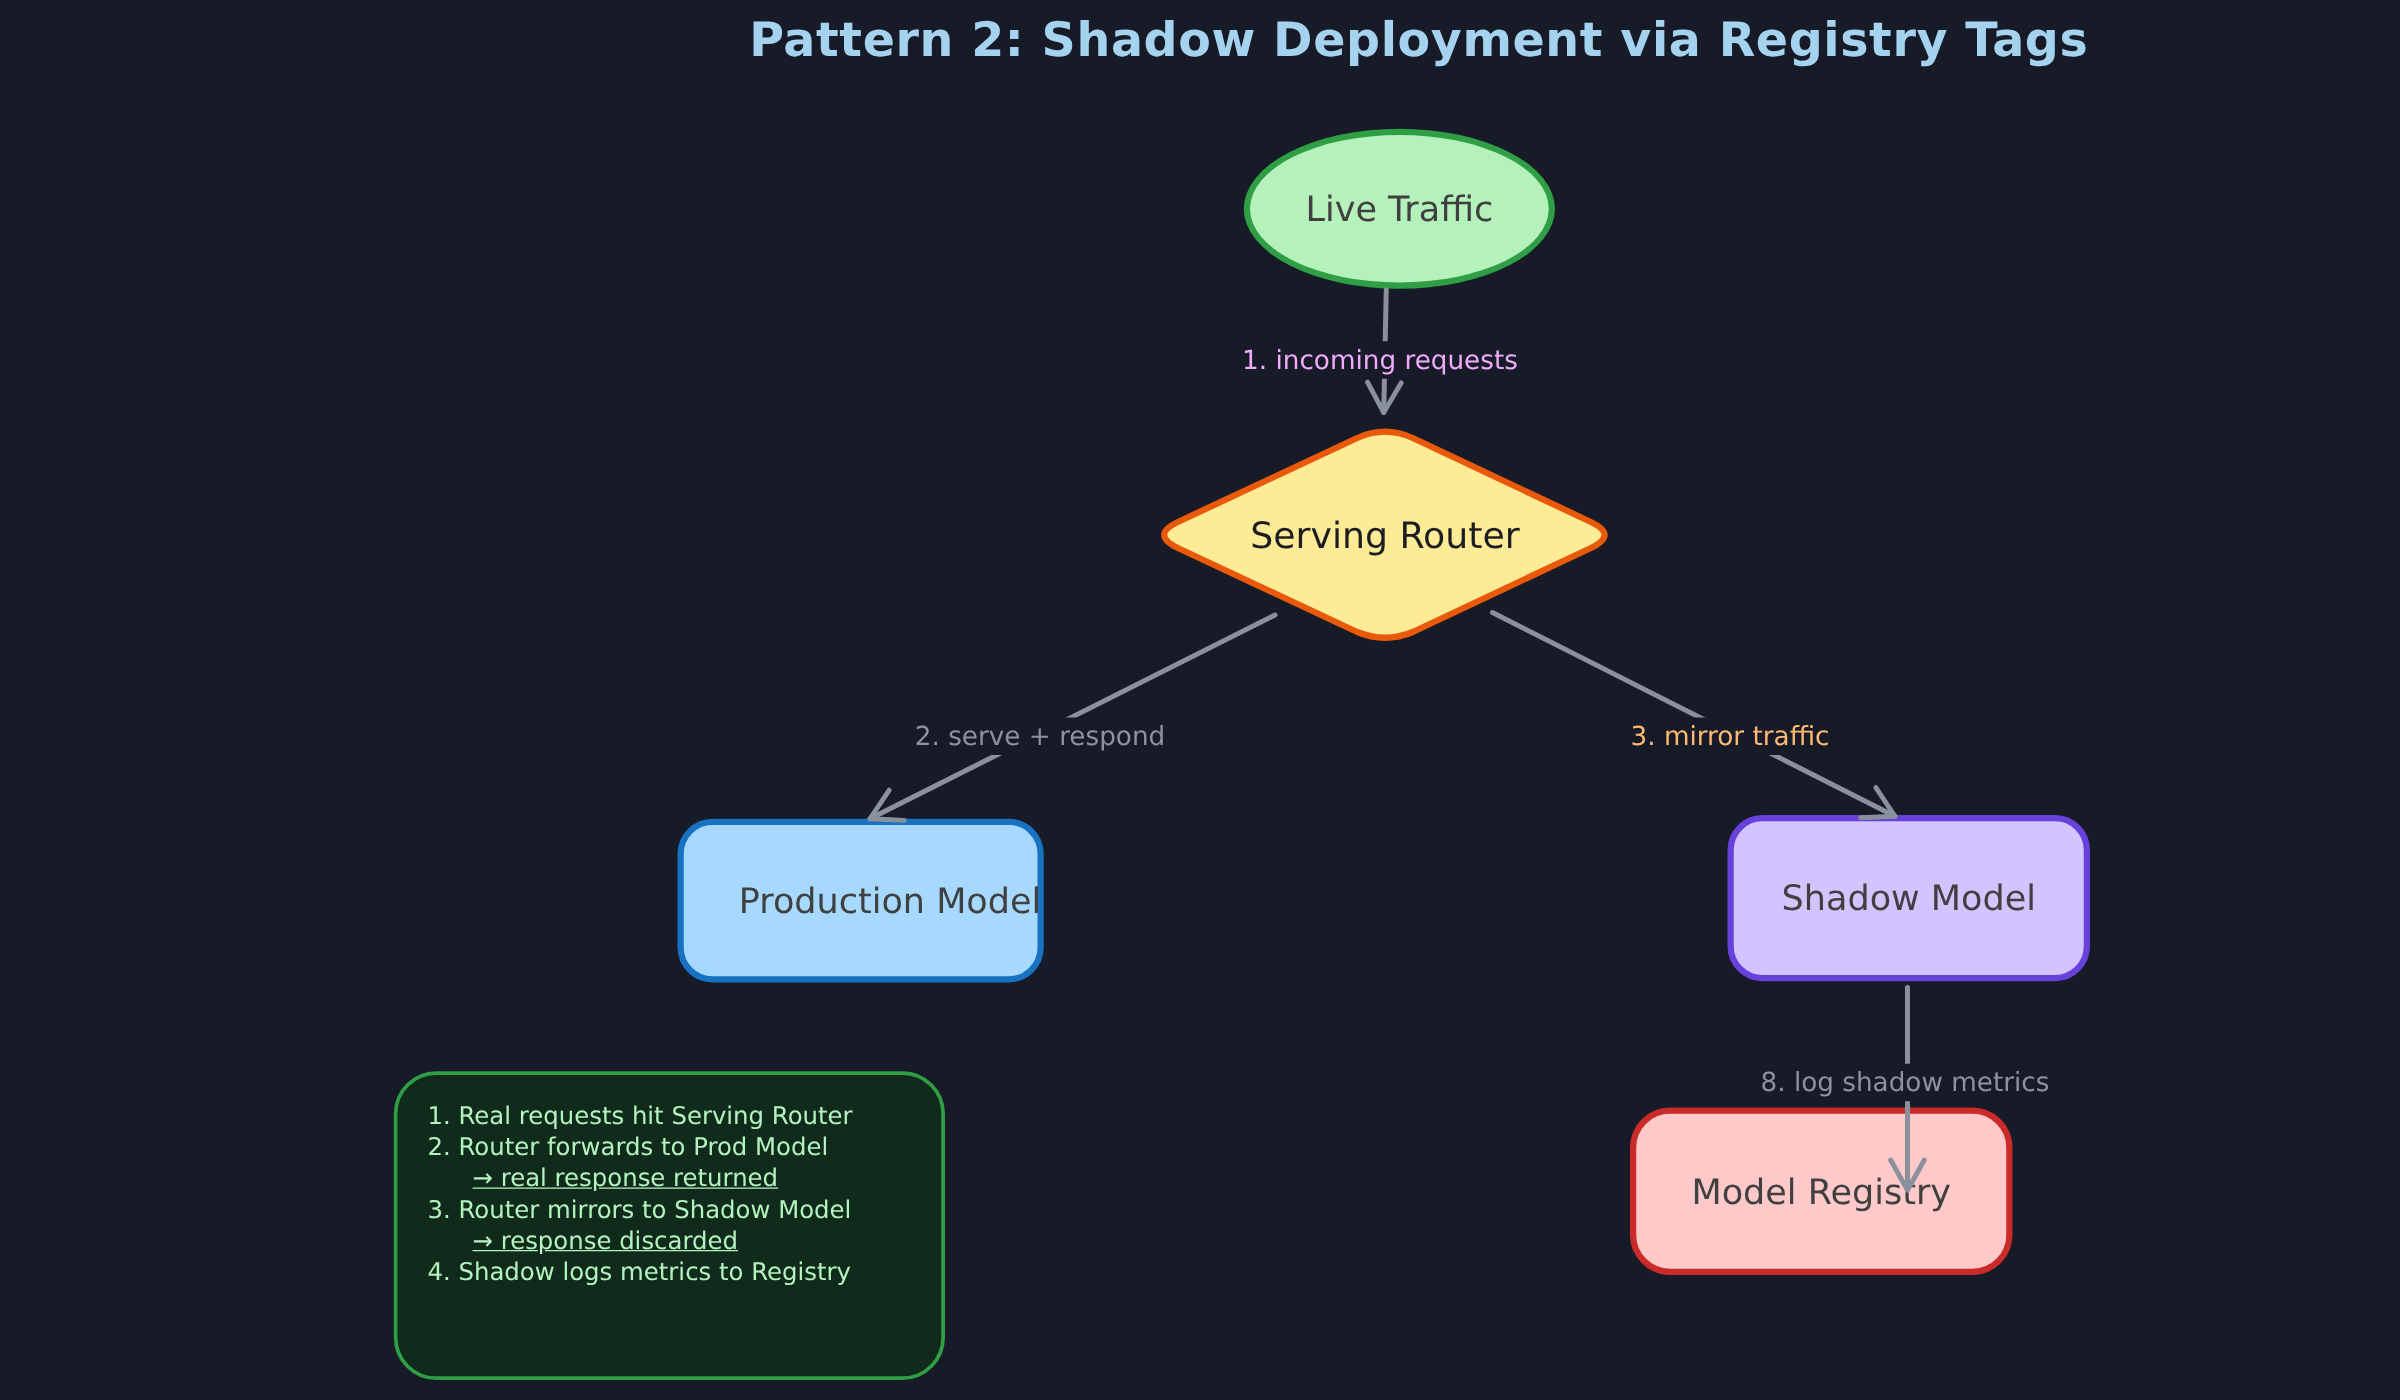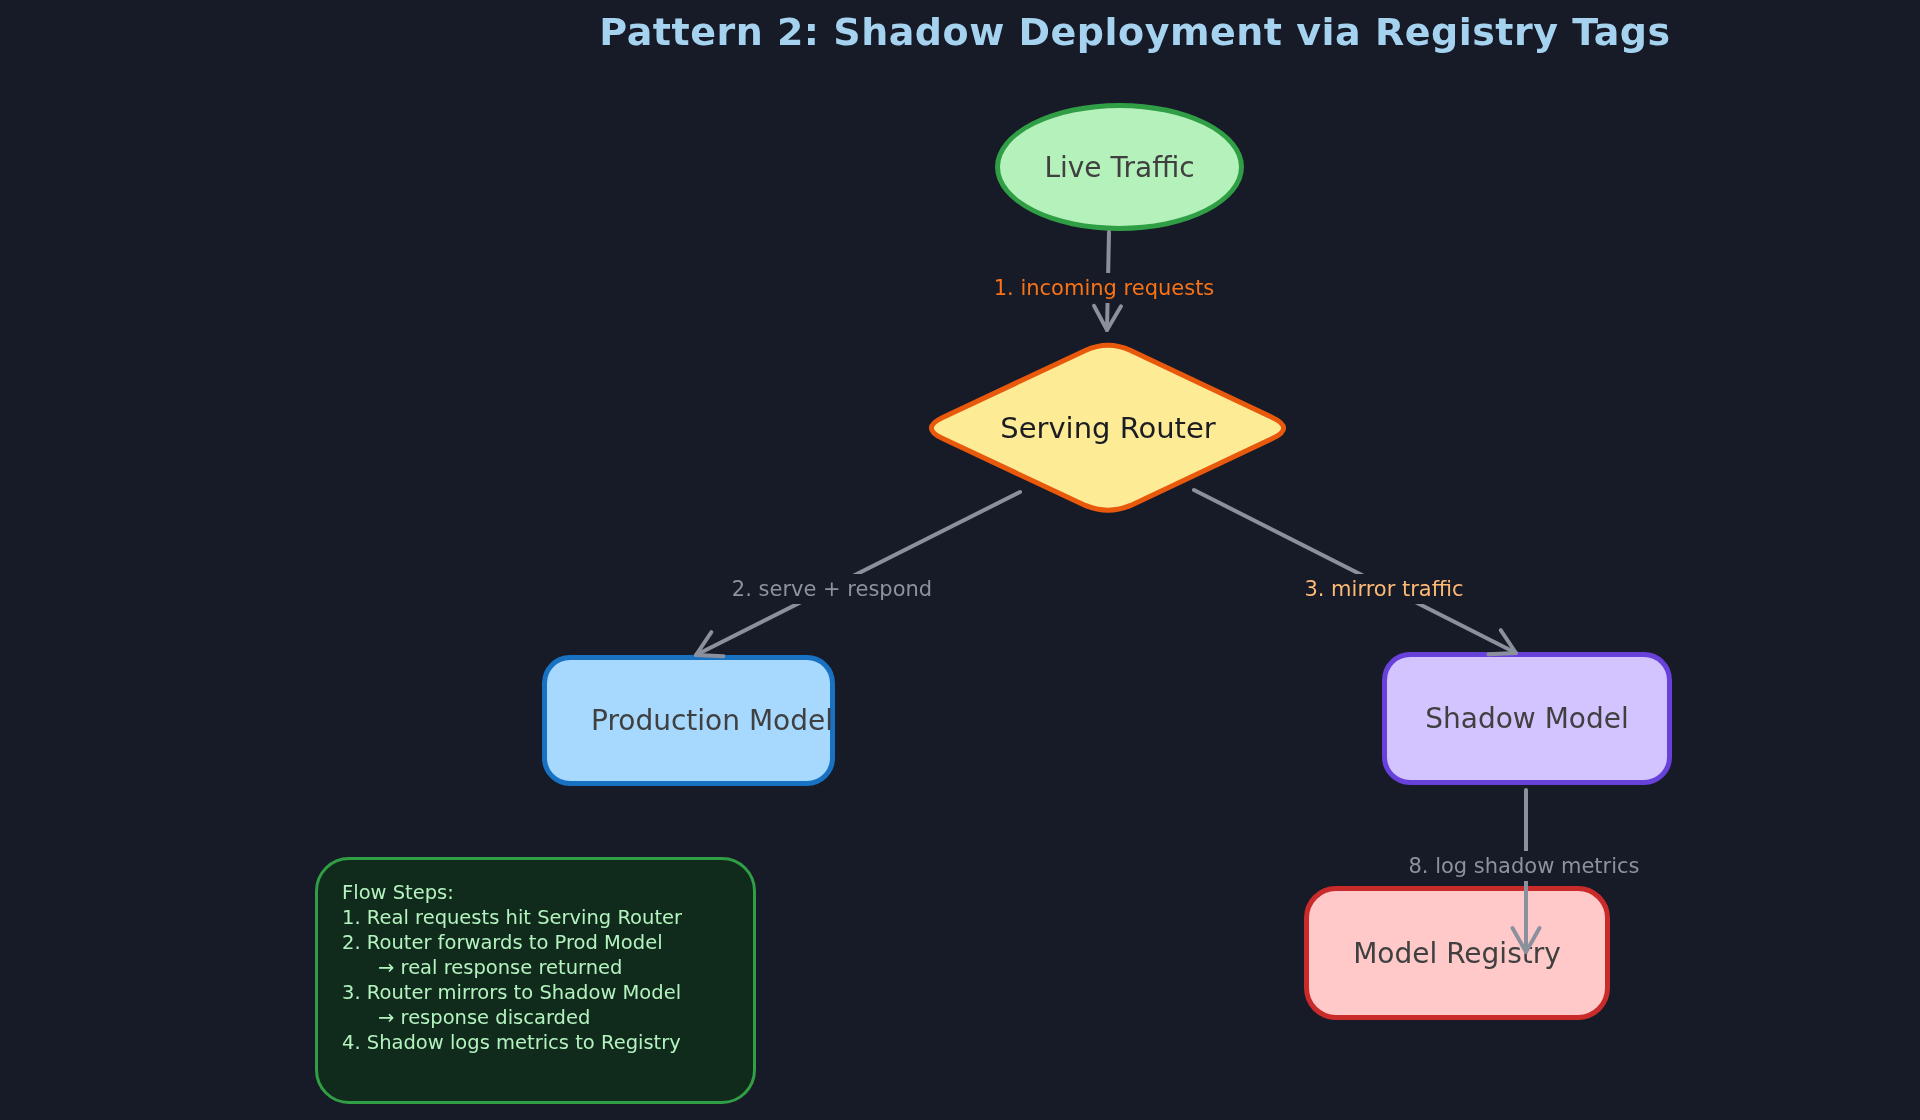--- a/index.html
+++ b/index.html
@@ -78,21 +78,21 @@
     left: 283px; top: 857px;
     width: 441px; height: 247px;
     box-sizing: border-box;
     border: 3px solid;
     border-radius: 34px;
     padding: 20px 14px 0 24px;
     font-size: 19.5px;
     line-height: 25px;
   }
   .note-line { white-space: nowrap; }
-  .note-line.indent { padding-left: 36px; }
+  .note-line.indent { padding-left: 36px; text-decoration: underline; }
 </style>
 </head>
 <body style="background-color: rgb(23, 26, 39);">
 
 <div class="canvas" style="background-color: rgb(23, 26, 39);">
 
   <div class="title" style="color: rgb(165, 210, 239);">Pattern 2: Shadow Deployment via Registry Tags</div>
 
   <div class="node ellipse" style="background-color: rgb(180, 241, 187); border-color: rgb(47, 158, 68);">
     <span>Live Traffic</span>
@@ -129,27 +129,26 @@
     <g fill="none" stroke-width="4" stroke-linecap="round" stroke="#8a909c">
       <line x1="1077" y1="232" x2="1075" y2="330" marker-end="url(#vhead)"></line>
       <line x1="988" y1="492" x2="664" y2="655" marker-end="url(#vhead)"></line>
       <line x1="1162" y1="490" x2="1484" y2="653" marker-end="url(#vhead)"></line>
       <line x1="1494" y1="790" x2="1494" y2="952" marker-end="url(#vhead)"></line>
     </g>
   </svg>
 
   <div class="diamond-label">Serving Router</div>
 
-  <div class="edge-label e1" style="color: #f97316; background-color: rgb(23, 26, 39);">1. incoming requests</div>
+  <div class="edge-label e1" style="color: #f0abfc; background-color: rgb(23, 26, 39);">1. incoming requests</div>
   <div class="edge-label e2" style="color: rgb(140, 146, 158); background-color: rgb(23, 26, 39);">2. serve + respond</div>
   <div class="edge-label e3" style="color: #fdba74; background-color: rgb(23, 26, 39);">3. mirror traffic</div>
   <div class="edge-label e4" style="color: rgb(140, 146, 158); background-color: rgb(23, 26, 39);">8. log shadow metrics</div>
 
   <div class="note" style="background-color: rgb(16, 43, 27); border-color: rgb(47, 158, 68); color: rgb(180, 243, 191);">
-    <div class="note-line">Flow Steps:</div>
     <div class="note-line">1. Real requests hit Serving Router</div>
     <div class="note-line">2. Router forwards to Prod Model</div>
     <div class="note-line indent">→ real response returned</div>
     <div class="note-line">3. Router mirrors to Shadow Model</div>
     <div class="note-line indent">→ response discarded</div>
     <div class="note-line">4. Shadow logs metrics to Registry</div>
   </div>
 
 </div>
 

